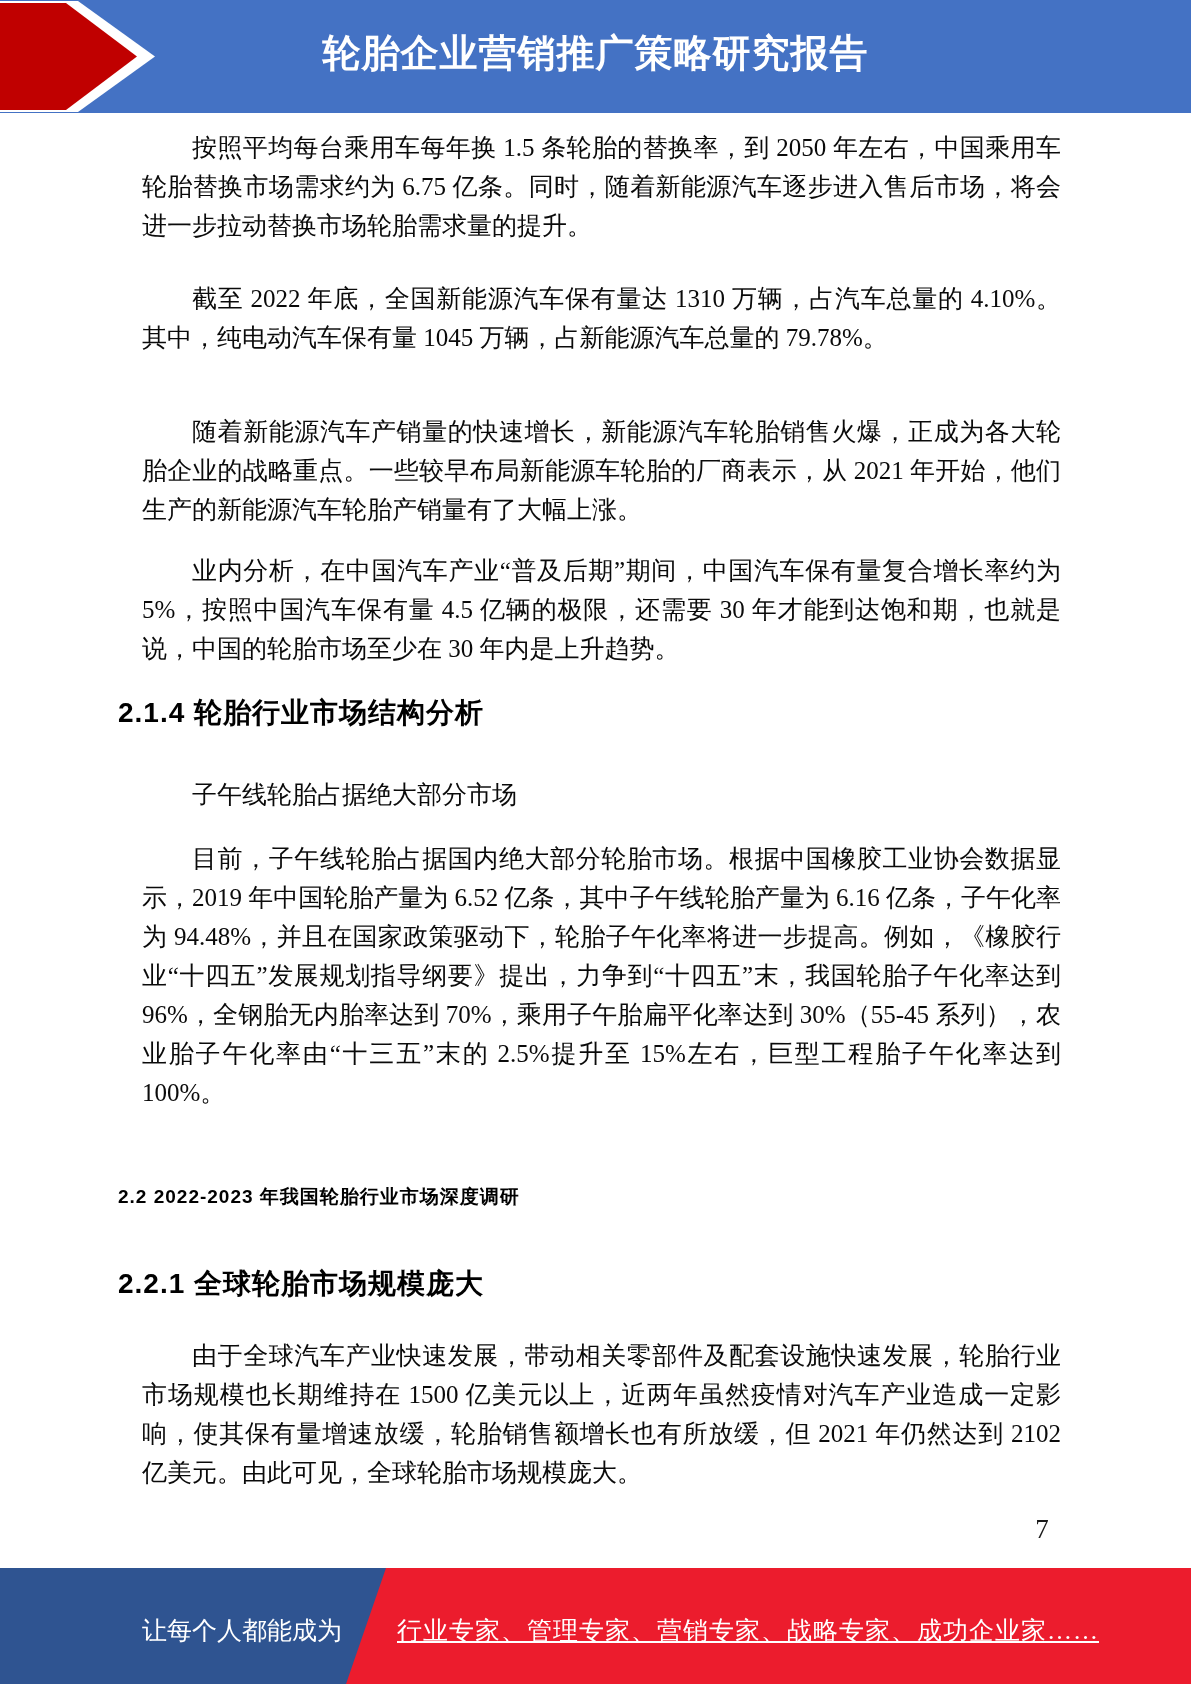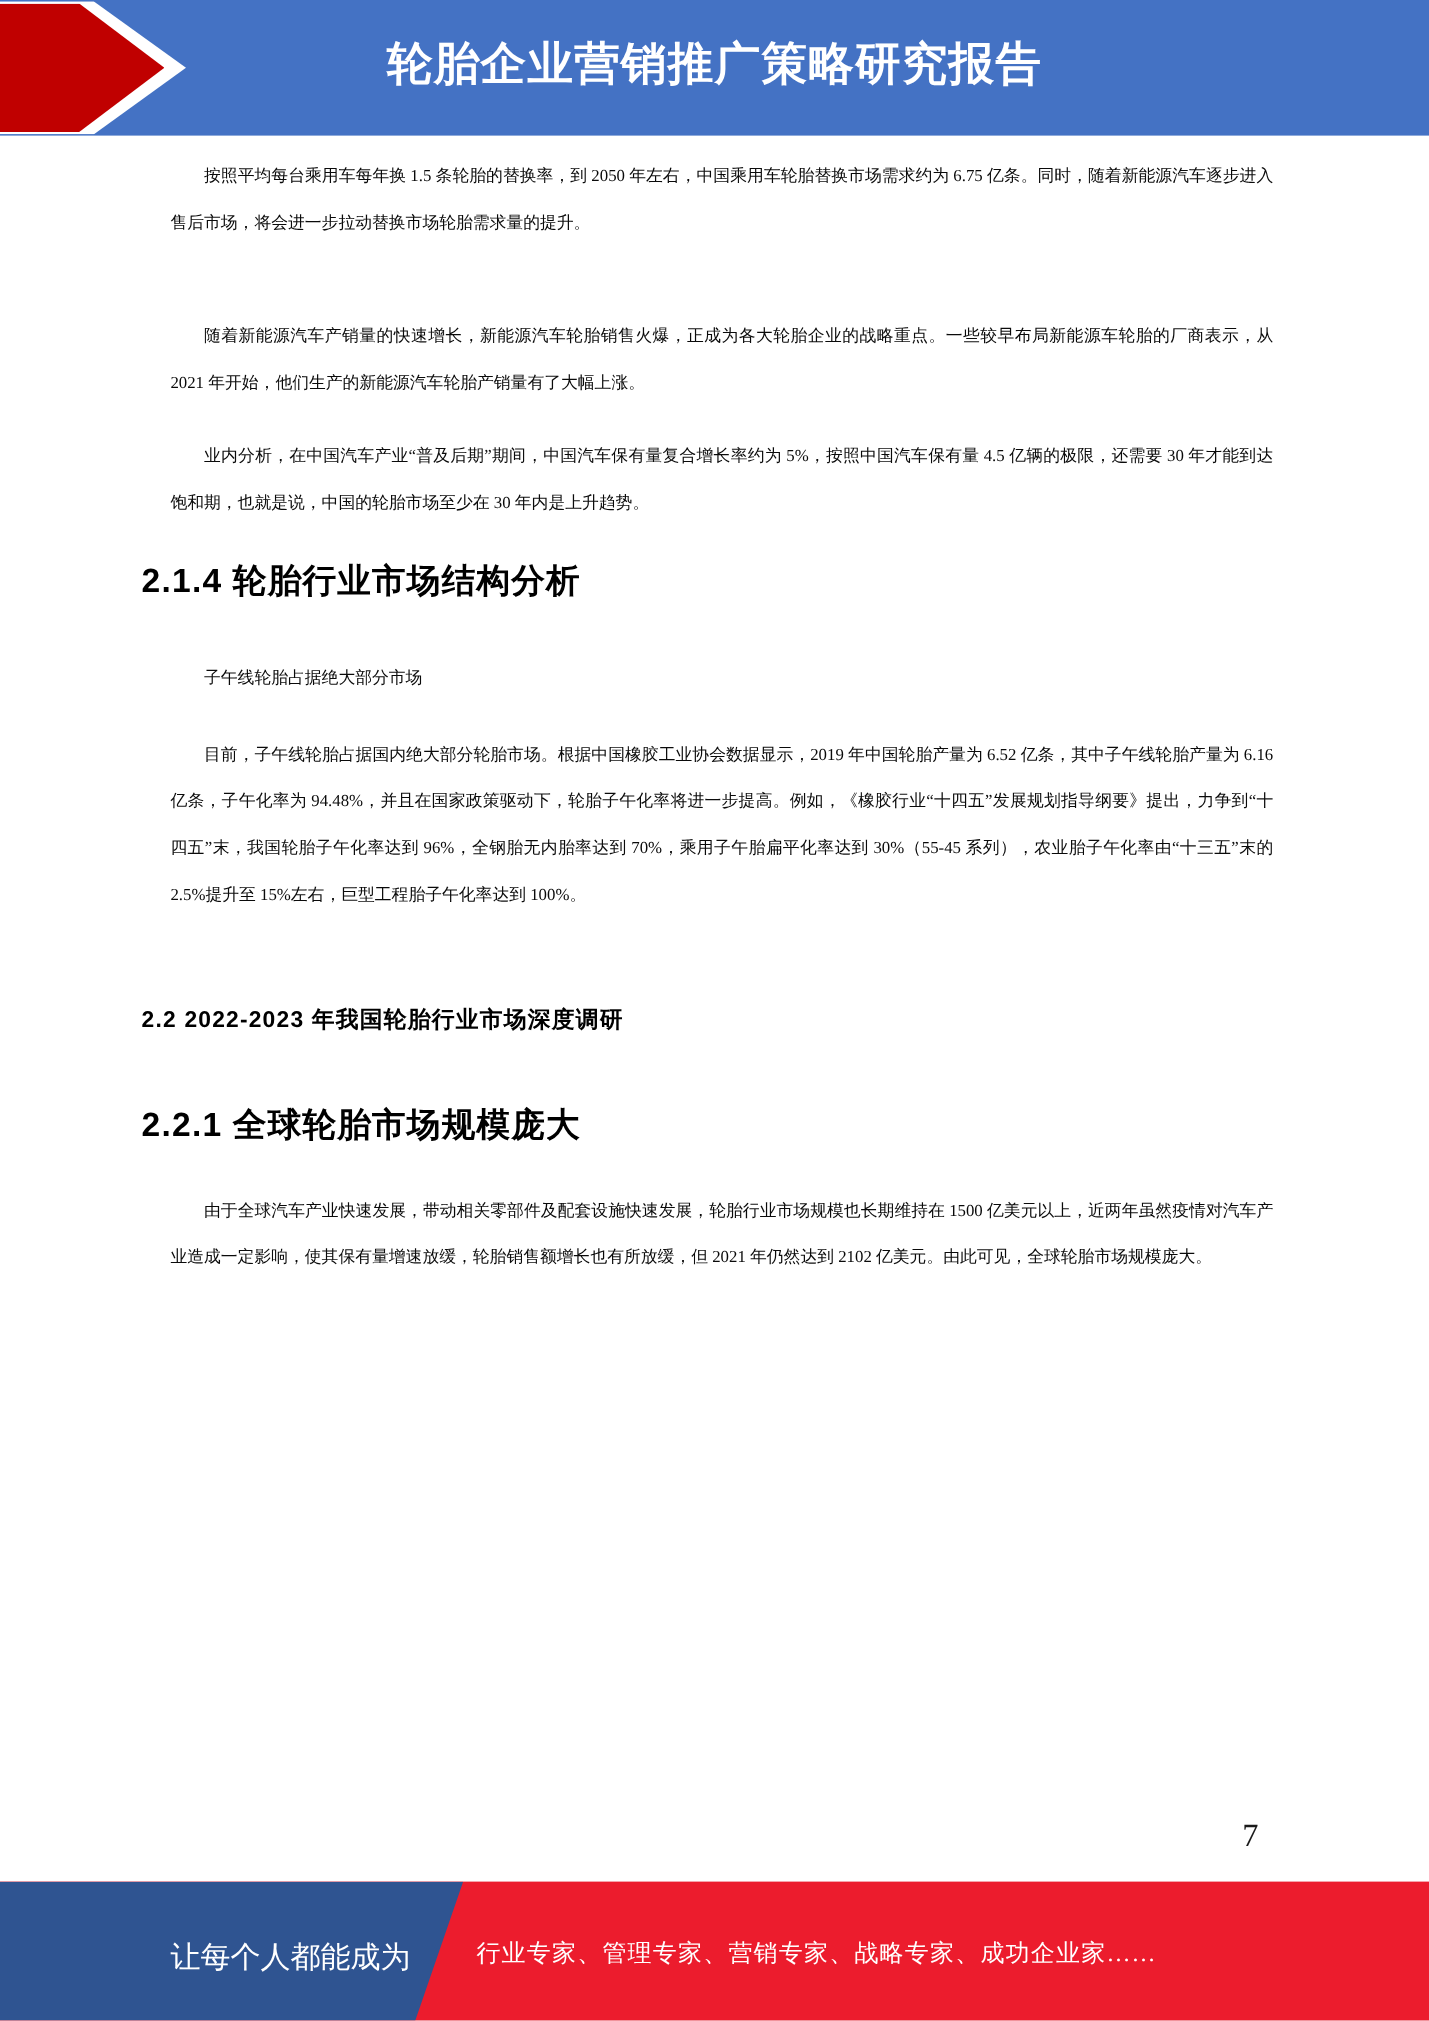--- a/index.html
+++ b/index.html
@@ -43,21 +43,21 @@
     letter-spacing: 1px;
   }
 
   
   .content {
     padding: 15px 130px 0 118px;
     color: #000000;
   }
   .para {
     margin-left: 24px;              
-    font-size: 14px;
+    font-size: 25px;
     line-height: 39px;
     text-align: justify;
     text-indent: 2em;
     color: #0a0a0a;
   }
   .p1 { margin-top: 0; }
   .p2 { margin-top: 34px; }
   .p3 { margin-top: 55px; }
   .p4 { margin-top: 22px; }
   .sub-line { margin-top: 41px; }
@@ -104,43 +104,45 @@
     left: 142px; top: 46px;
     color: #ffffff;
     font-size: 25px;
     white-space: nowrap;
     font-family: "Liberation Serif", "DejaVu Serif", serif;
   }
   .footer-right-text {
     position: absolute;
     left: 397px; top: 46px;
     color: #ffffff;
-    font-size: 20px;
+    font-size: 25px;
     white-space: nowrap;
     font-family: "Liberation Serif", "DejaVu Serif", serif;
     letter-spacing: 1px;
+    text-decoration: underline;
   }
 </style>
 </head>
 <body>
 
 <div class="page">
 
   <div class="header">
     <div class="header-arrow">
       <div class="arrow-white"></div>
       <div class="arrow-red"></div>
     </div>
     <div class="header-title">轮胎企业营销推广策略研究报告</div>
   </div>
 
   <div class="content">
 
     <p class="para p1">按照平均每台乘用车每年换 1.5 条轮胎的替换率，到 2050 年左右，中国乘用车轮胎替换市场需求约为 6.75 亿条。同时，随着新能源汽车逐步进入售后市场，将会进一步拉动替换市场轮胎需求量的提升。</p>
 
+    <p class="para p2">截至 2022 年底，全国新能源汽车保有量达 1310 万辆，占汽车总量的 4.10%。其中，纯电动汽车保有量 1045 万辆，占新能源汽车总量的 79.78%。</p>
 
     <p class="para p3">随着新能源汽车产销量的快速增长，新能源汽车轮胎销售火爆，正成为各大轮胎企业的战略重点。一些较早布局新能源车轮胎的厂商表示，从 2021 年开始，他们生产的新能源汽车轮胎产销量有了大幅上涨。</p>
 
     <p class="para p4">业内分析，在中国汽车产业“普及后期”期间，中国汽车保有量复合增长率约为 5%，按照中国汽车保有量 4.5 亿辆的极限，还需要 30 年才能到达饱和期，也就是说，中国的轮胎市场至少在 30 年内是上升趋势。</p>
 
     <h2 class="heading h-214">2.1.4 轮胎行业市场结构分析</h2>
 
     <p class="para sub-line">子午线轮胎占据绝大部分市场</p>
 
     <p class="para p5">目前，子午线轮胎占据国内绝大部分轮胎市场。根据中国橡胶工业协会数据显示，2019 年中国轮胎产量为 6.52 亿条，其中子午线轮胎产量为 6.16 亿条，子午化率为 94.48%，并且在国家政策驱动下，轮胎子午化率将进一步提高。例如，《橡胶行业“十四五”发展规划指导纲要》提出，力争到“十四五”末，我国轮胎子午化率达到 96%，全钢胎无内胎率达到 70%，乘用子午胎扁平化率达到 30%（55-45 系列），农业胎子午化率由“十三五”末的 2.5%提升至 15%左右，巨型工程胎子午化率达到 100%。</p>

